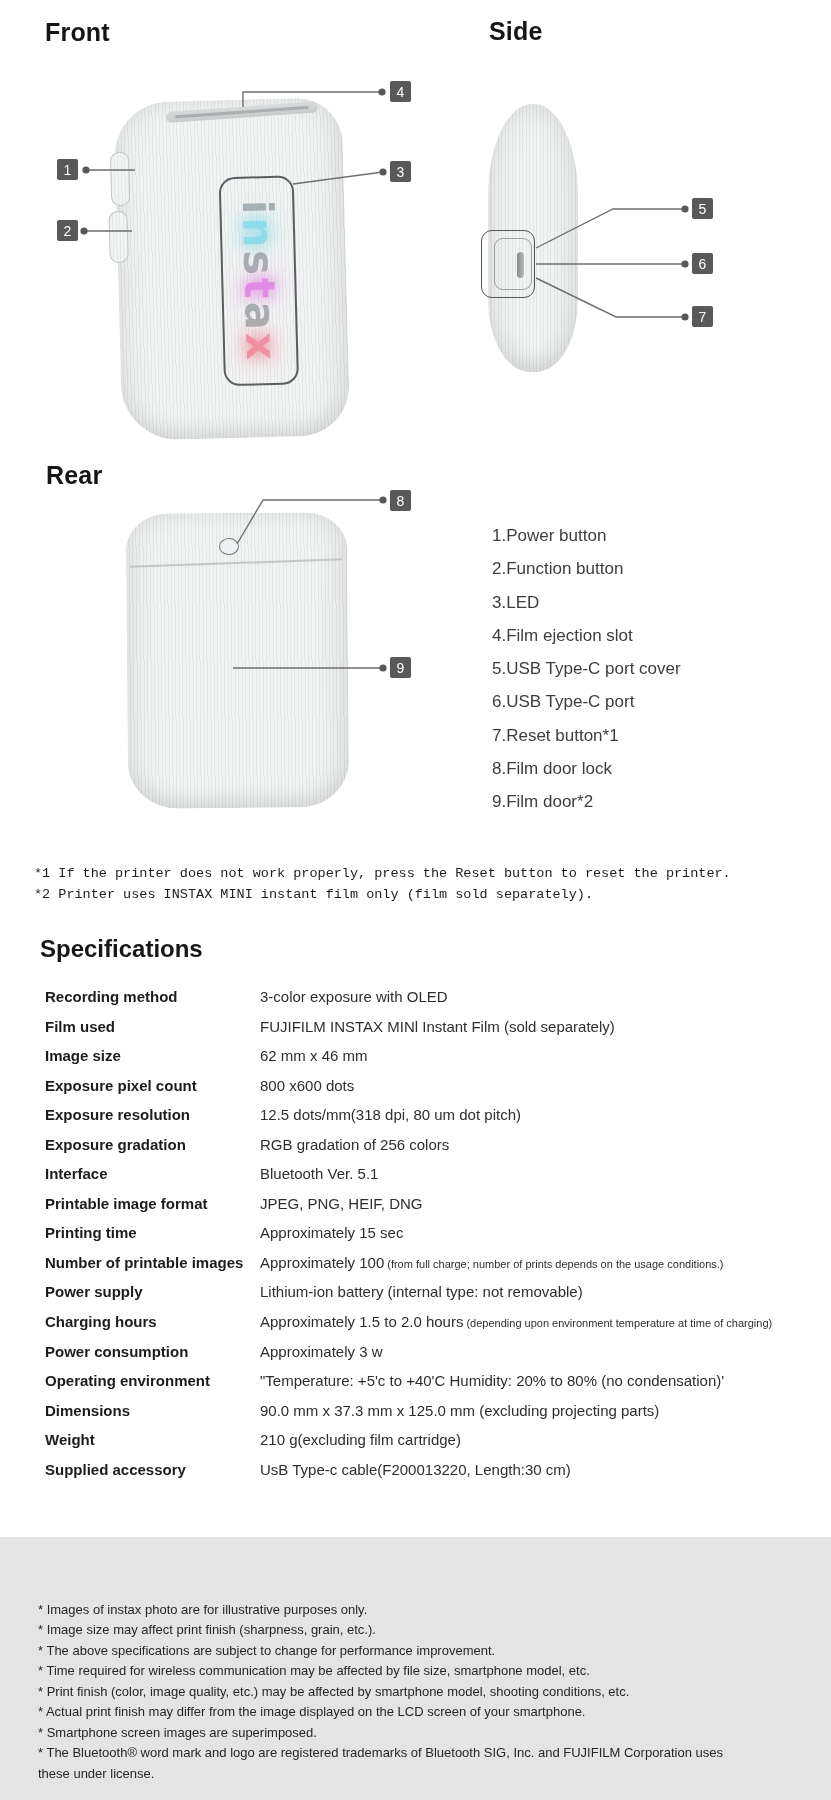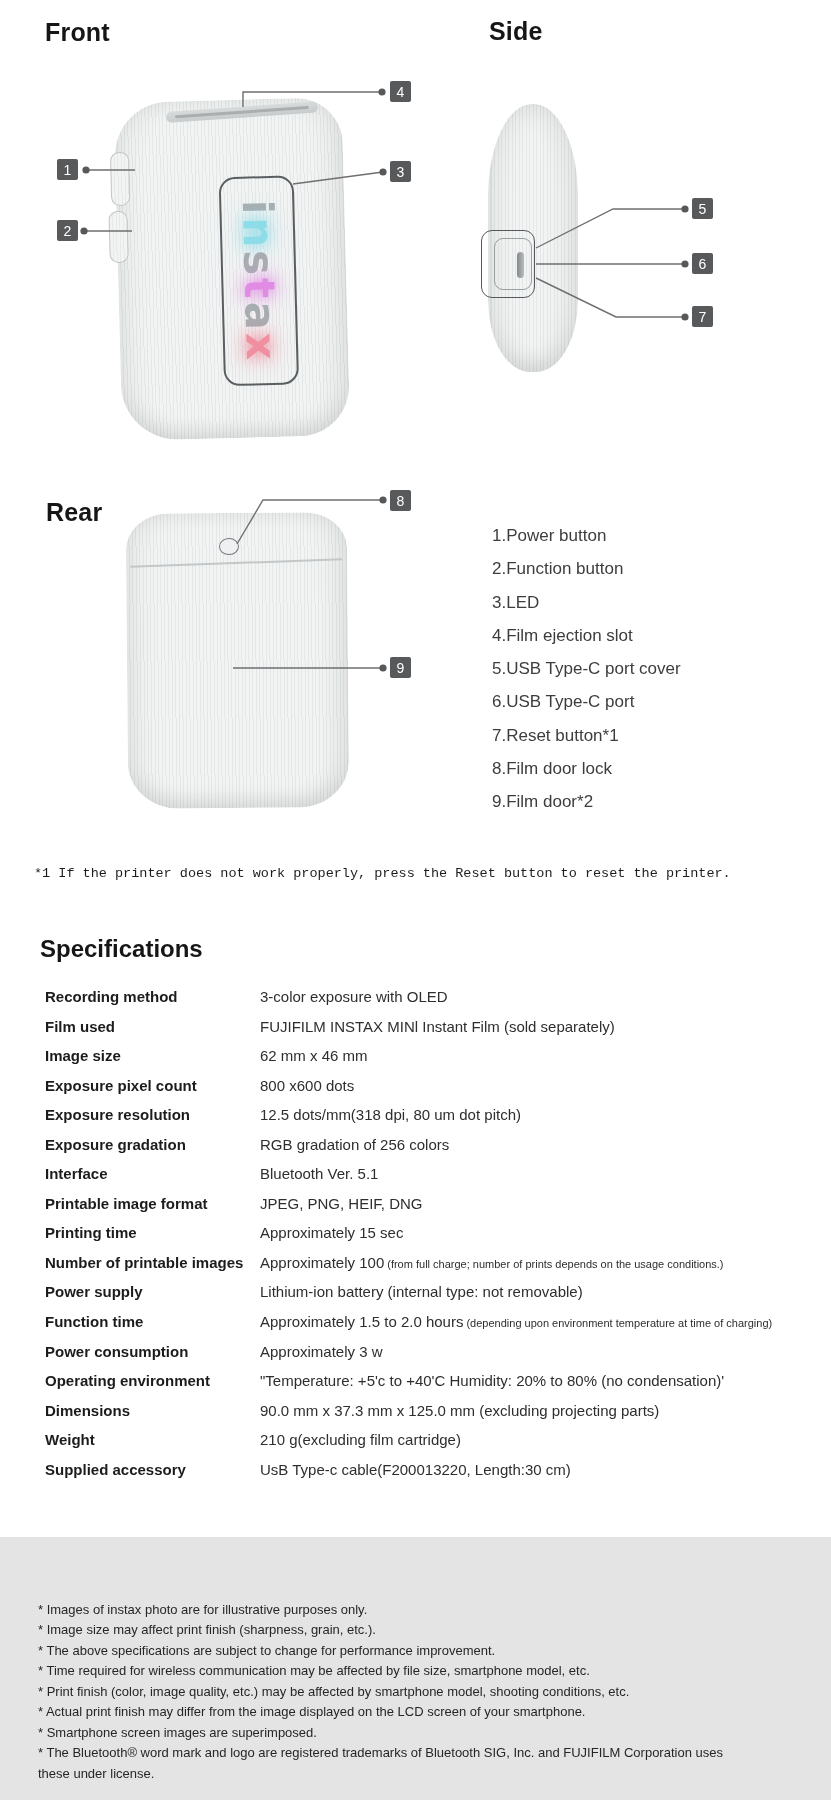--- a/index.html
+++ b/index.html
@@ -68,21 +68,21 @@
   #footer-notes{position:absolute;left:38px;top:39px;width:706px;
                 font-size:13px;color:#262626;line-height:20.45px;margin-top:24px;}
 </style>
 </head>
 <body>
 
 <div id="canvas">
 
   <div class="abs view-title" style="left:45px;top:18px;">Front</div>
   <div class="abs view-title" style="left:489px;top:17px;">Side</div>
-  <div class="abs view-title" style="left:46px;top:461px;margin-top:37px;">Rear</div>
+  <div class="abs view-title" style="left:46px;top:461px;">Rear</div>
 
   <div class="abs device" id="front-device">
     <div class="abs" id="front-slot">
       <div class="abs" id="front-slot-line"></div>
     </div>
     <div class="abs side-btn" id="front-btn1"></div>
     <div class="abs side-btn" id="front-btn2"></div>
     <div class="abs" id="led-panel">
       <div class="abs" id="logo-word">
         <span style="color: rgb(167, 173, 176);">i</span><span class="gl" style="color: rgb(142, 220, 232);">n</span><span style="color: rgb(167, 173, 176);">s</span><span class="gl" style="color: rgb(225, 140, 228);">t</span><span style="color: rgb(167, 173, 176);">a</span><span class="gl" style="color: rgb(240, 143, 160);">x</span>
@@ -142,20 +142,21 @@
     <div>4.Film ejection slot</div>
     <div>5.USB Type-C port cover</div>
     <div>6.USB Type-C port</div>
     <div>7.Reset button*1</div>
     <div>8.Film door lock</div>
     <div>9.Film door*2</div>
   </div>
 
   <div class="abs" id="footnotes">
     <div>*1 If the printer does not work properly, press the Reset button to reset the printer.</div>
+    <div>*2 Printer uses INSTAX MINI instant film only (film sold separately).</div>
   </div>
 
   <div class="abs spec-title" style="left:40px;top:935px;">Specifications</div>
 
   <div class="abs" id="spec-table">
     <div class="spec-row">
         <div class="spec-label">Recording method</div>
         <div class="spec-value"><span>3-color exposure with OLED</span><span class="small"></span></div>
       </div>
     <div class="spec-row">
@@ -192,21 +193,21 @@
       </div>
     <div class="spec-row">
         <div class="spec-label">Number of printable images</div>
         <div class="spec-value"><span>Approximately 100</span><span class="small">(from full charge; number of prints depends on the usage conditions.)</span></div>
       </div>
     <div class="spec-row">
         <div class="spec-label">Power supply</div>
         <div class="spec-value"><span>Lithium-ion battery (internal type: not removable)</span><span class="small"></span></div>
       </div>
     <div class="spec-row">
-        <div class="spec-label">Function time</div>
+        <div class="spec-label">Charging hours</div>
         <div class="spec-value"><span>Approximately 1.5 to 2.0 hours</span><span class="small">(depending upon environment temperature at time of charging)</span></div>
       </div>
     <div class="spec-row">
         <div class="spec-label">Power consumption</div>
         <div class="spec-value"><span>Approximately 3 w</span><span class="small"></span></div>
       </div>
     <div class="spec-row">
         <div class="spec-label">Operating environment</div>
         <div class="spec-value"><span>"Temperature: +5'c to +40'C Humidity: 20% to 80% (no condensation)'</span><span class="small"></span></div>
       </div>

